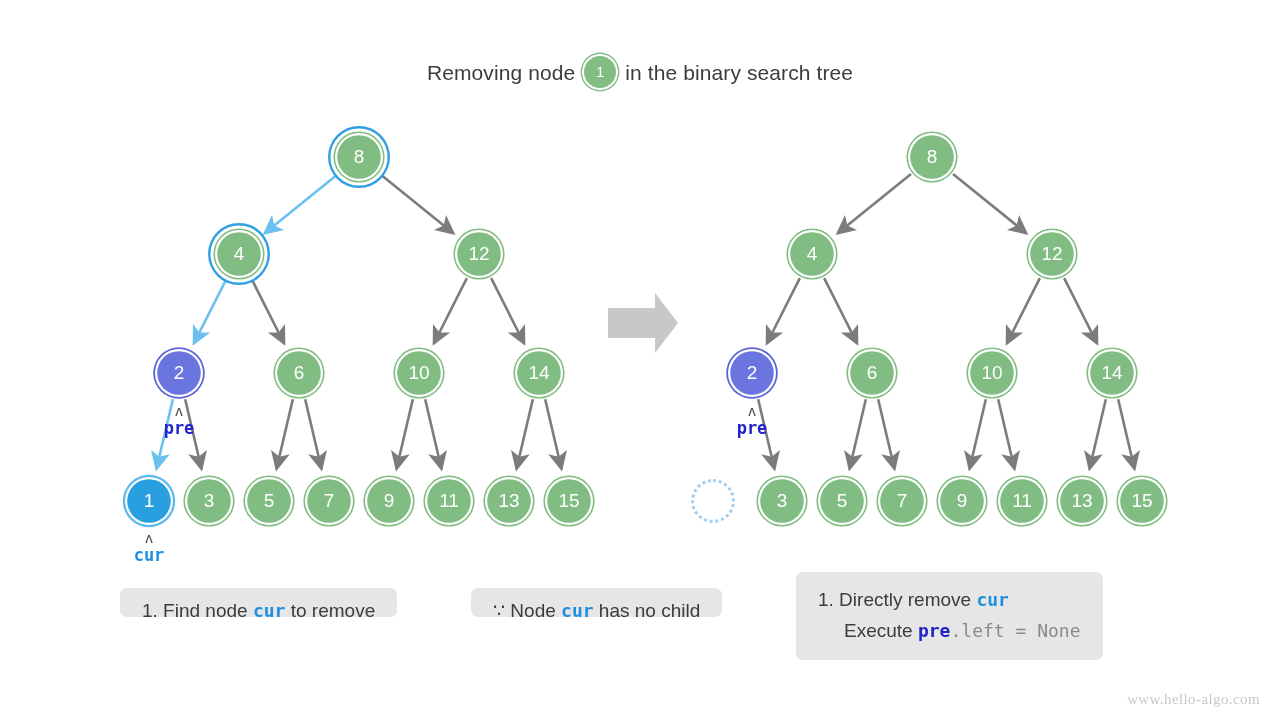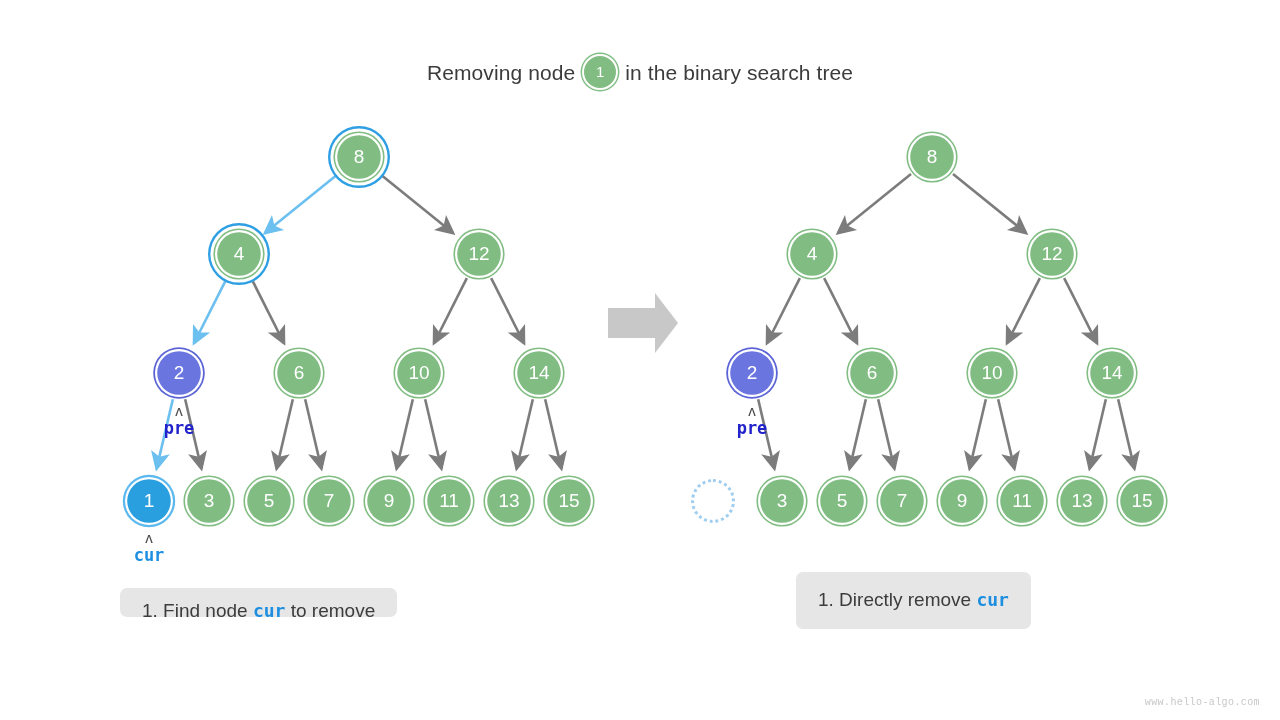--- a/index.html
+++ b/index.html
@@ -135,22 +135,22 @@
   .caption .ln2 { padding-left: 26px; display: block; }
   .kw-cur { color: #1e8fe0; font-weight: bold; font-family: "DejaVu Sans Mono", monospace; font-size:18px; }
   .kw-pre { color: #2323cc; font-weight: bold; font-family: "DejaVu Sans Mono", monospace; font-size:18px; }
   .code-dim { color: #8a8a8a; font-family: "DejaVu Sans Mono", monospace; font-size: 18px; }
   
   .watermark {
     position: absolute;
     right: 20px;
     bottom: 12px;
     color: #c8c8c8;
-    font-family: Liberation Mono, monospace;
-    font-size: 10px;
+    font-family: Liberation Serif, serif;
+    font-size: 15px;
     letter-spacing: 0.4px;
   }
 </style>
 </head>
 <body>
 
 <div id="stage">
 
   <div class="title-row">
     <span class="tx">Removing node</span><span class="title-node">1</span><span class="tx">in the binary search tree</span>
@@ -242,19 +242,23 @@
       <div class="ptr pre" style="left: 717px; top: 405px;">
         <span class="caret">ʌ</span>
         <span class="lbl">pre</span>
       </div>
     </div>
 
   <div class="caption one-line" style="left:120px; top:588px;">
     <span>1. Find node </span><span class="kw-cur">cur</span><span> to remove</span>
   </div>
 
+  <div class="caption one-line" style="left:471px; top:588px;">
+    <span>∵ Node </span><span class="kw-cur">cur</span><span> has no child</span>
+  </div>
 
   <div class="caption two-line" style="left:796px; top:572px;">
     <span class="ln1"><span>1. Directly remove </span><span class="kw-cur">cur</span></span>
+    <span class="ln2"><span>Execute </span><span class="kw-pre">pre</span><span class="code-dim">.left = None</span></span>
   </div>
 
   <div class="watermark">www.hello-algo.com</div>
 </div>
 
 </body></html>

